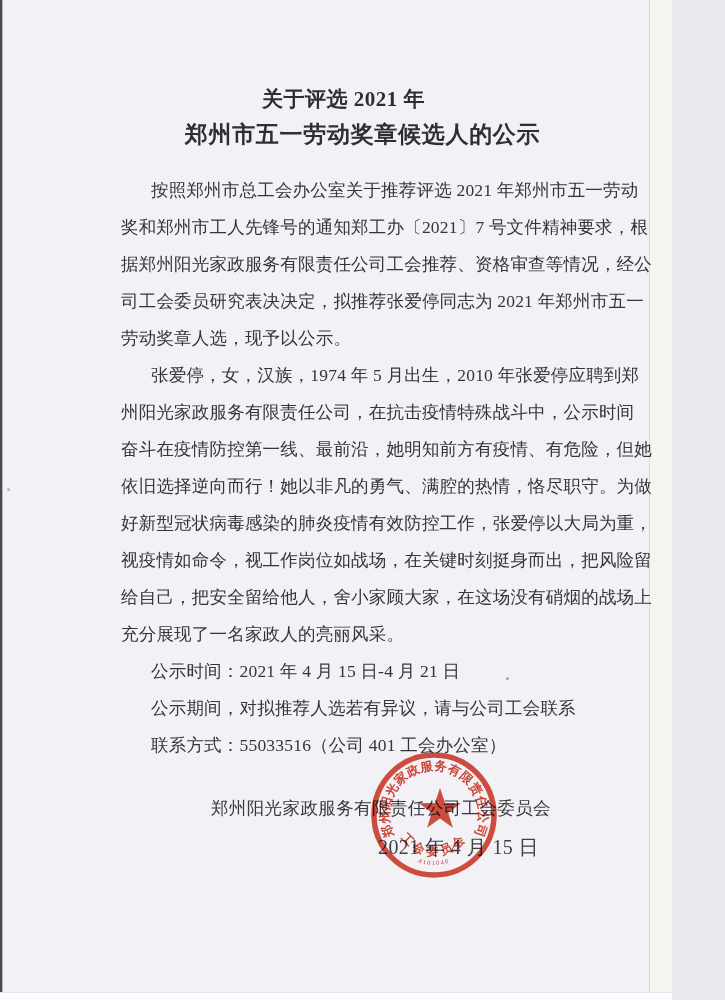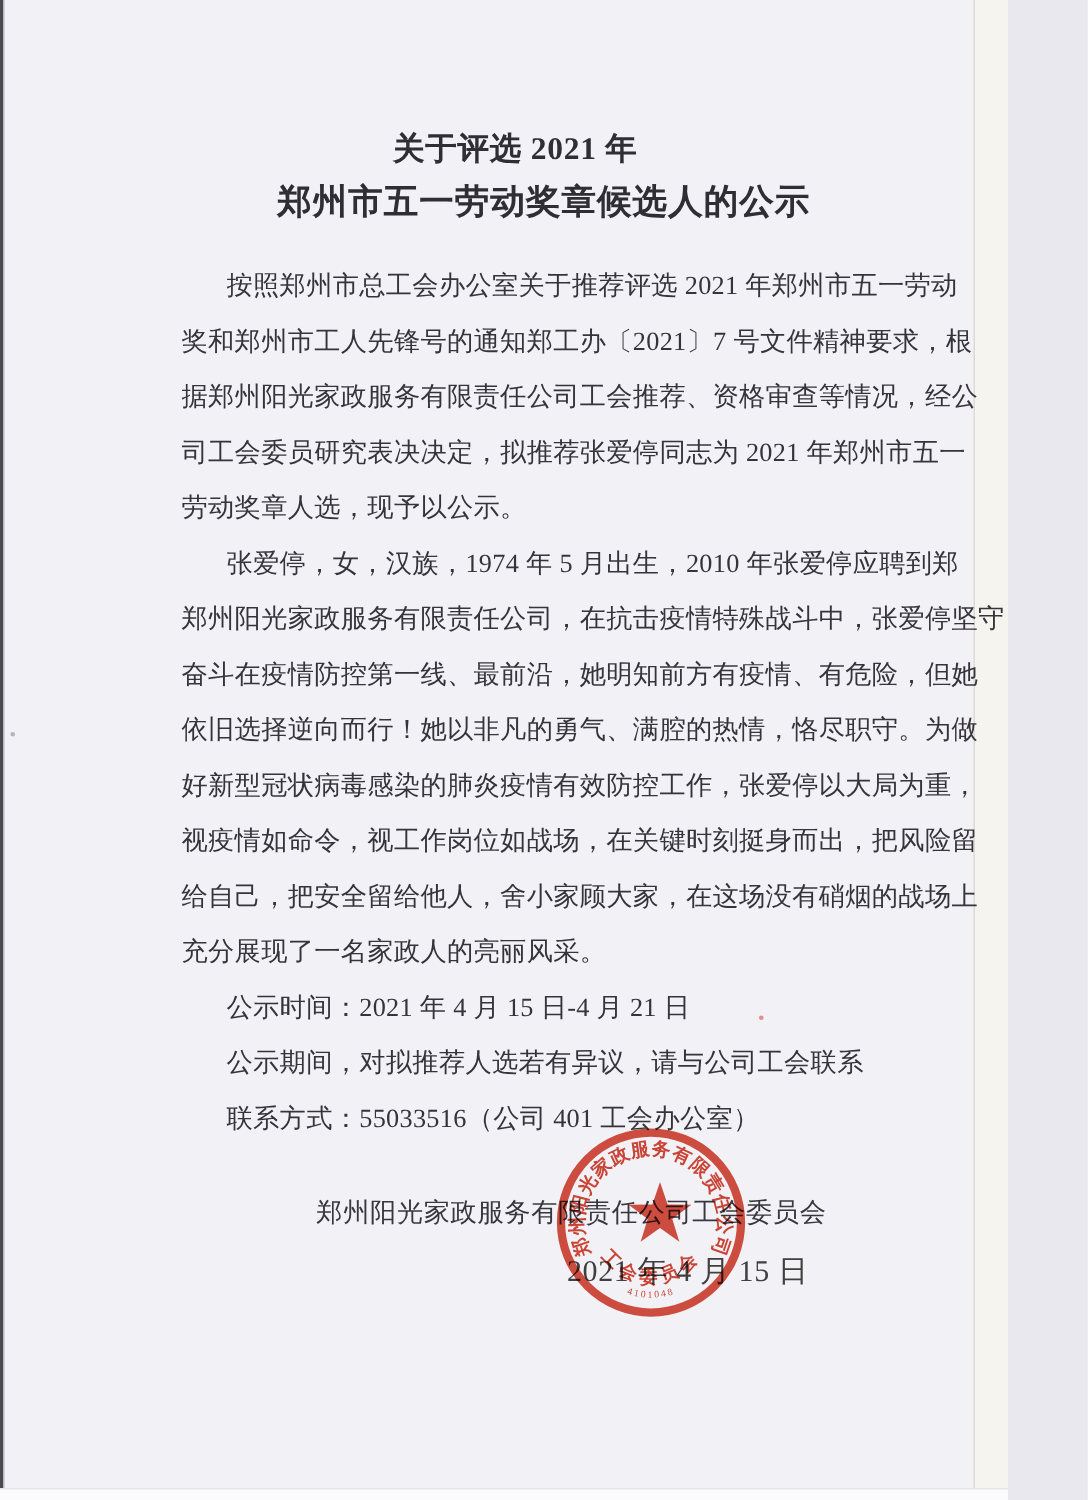--- a/index.html
+++ b/index.html
@@ -64,21 +64,21 @@
   <div class="body-text">
     <div>
       <div class="line indent">按照郑州市总工会办公室关于推荐评选 2021 年郑州市五一劳动</div>
       <div class="line">奖和郑州市工人先锋号的通知郑工办〔2021〕7 号文件精神要求，根</div>
       <div class="line">据郑州阳光家政服务有限责任公司工会推荐、资格审查等情况，经公</div>
       <div class="line">司工会委员研究表决决定，拟推荐张爱停同志为 2021 年郑州市五一</div>
       <div class="line">劳动奖章人选，现予以公示。</div>
     </div>
     <div>
       <div class="line indent">张爱停，女，汉族，1974 年 5 月出生，2010 年张爱停应聘到郑</div>
-      <div class="line">郑州阳光家政服务有限责任公司，在抗击疫情特殊战斗中，张爱停坚守</div>
+      <div class="line">州阳光家政服务有限责任公司，在抗击疫情特殊战斗中，公示时间</div>
       <div class="line">奋斗在疫情防控第一线、最前沿，她明知前方有疫情、有危险，但她</div>
       <div class="line">依旧选择逆向而行！她以非凡的勇气、满腔的热情，恪尽职守。为做</div>
       <div class="line">好新型冠状病毒感染的肺炎疫情有效防控工作，张爱停以大局为重，</div>
       <div class="line">视疫情如命令，视工作岗位如战场，在关键时刻挺身而出，把风险留</div>
       <div class="line">给自己，把安全留给他人，舍小家顾大家，在这场没有硝烟的战场上</div>
       <div class="line">充分展现了一名家政人的亮丽风采。</div>
     </div>
     <div class="line indent">公示时间：2021 年 4 月 15 日-4 月 21 日</div>
     <div class="line indent">公示期间，对拟推荐人选若有异议，请与公司工会联系</div>
     <div class="line indent">联系方式：55033516（公司 401 工会办公室）</div>

